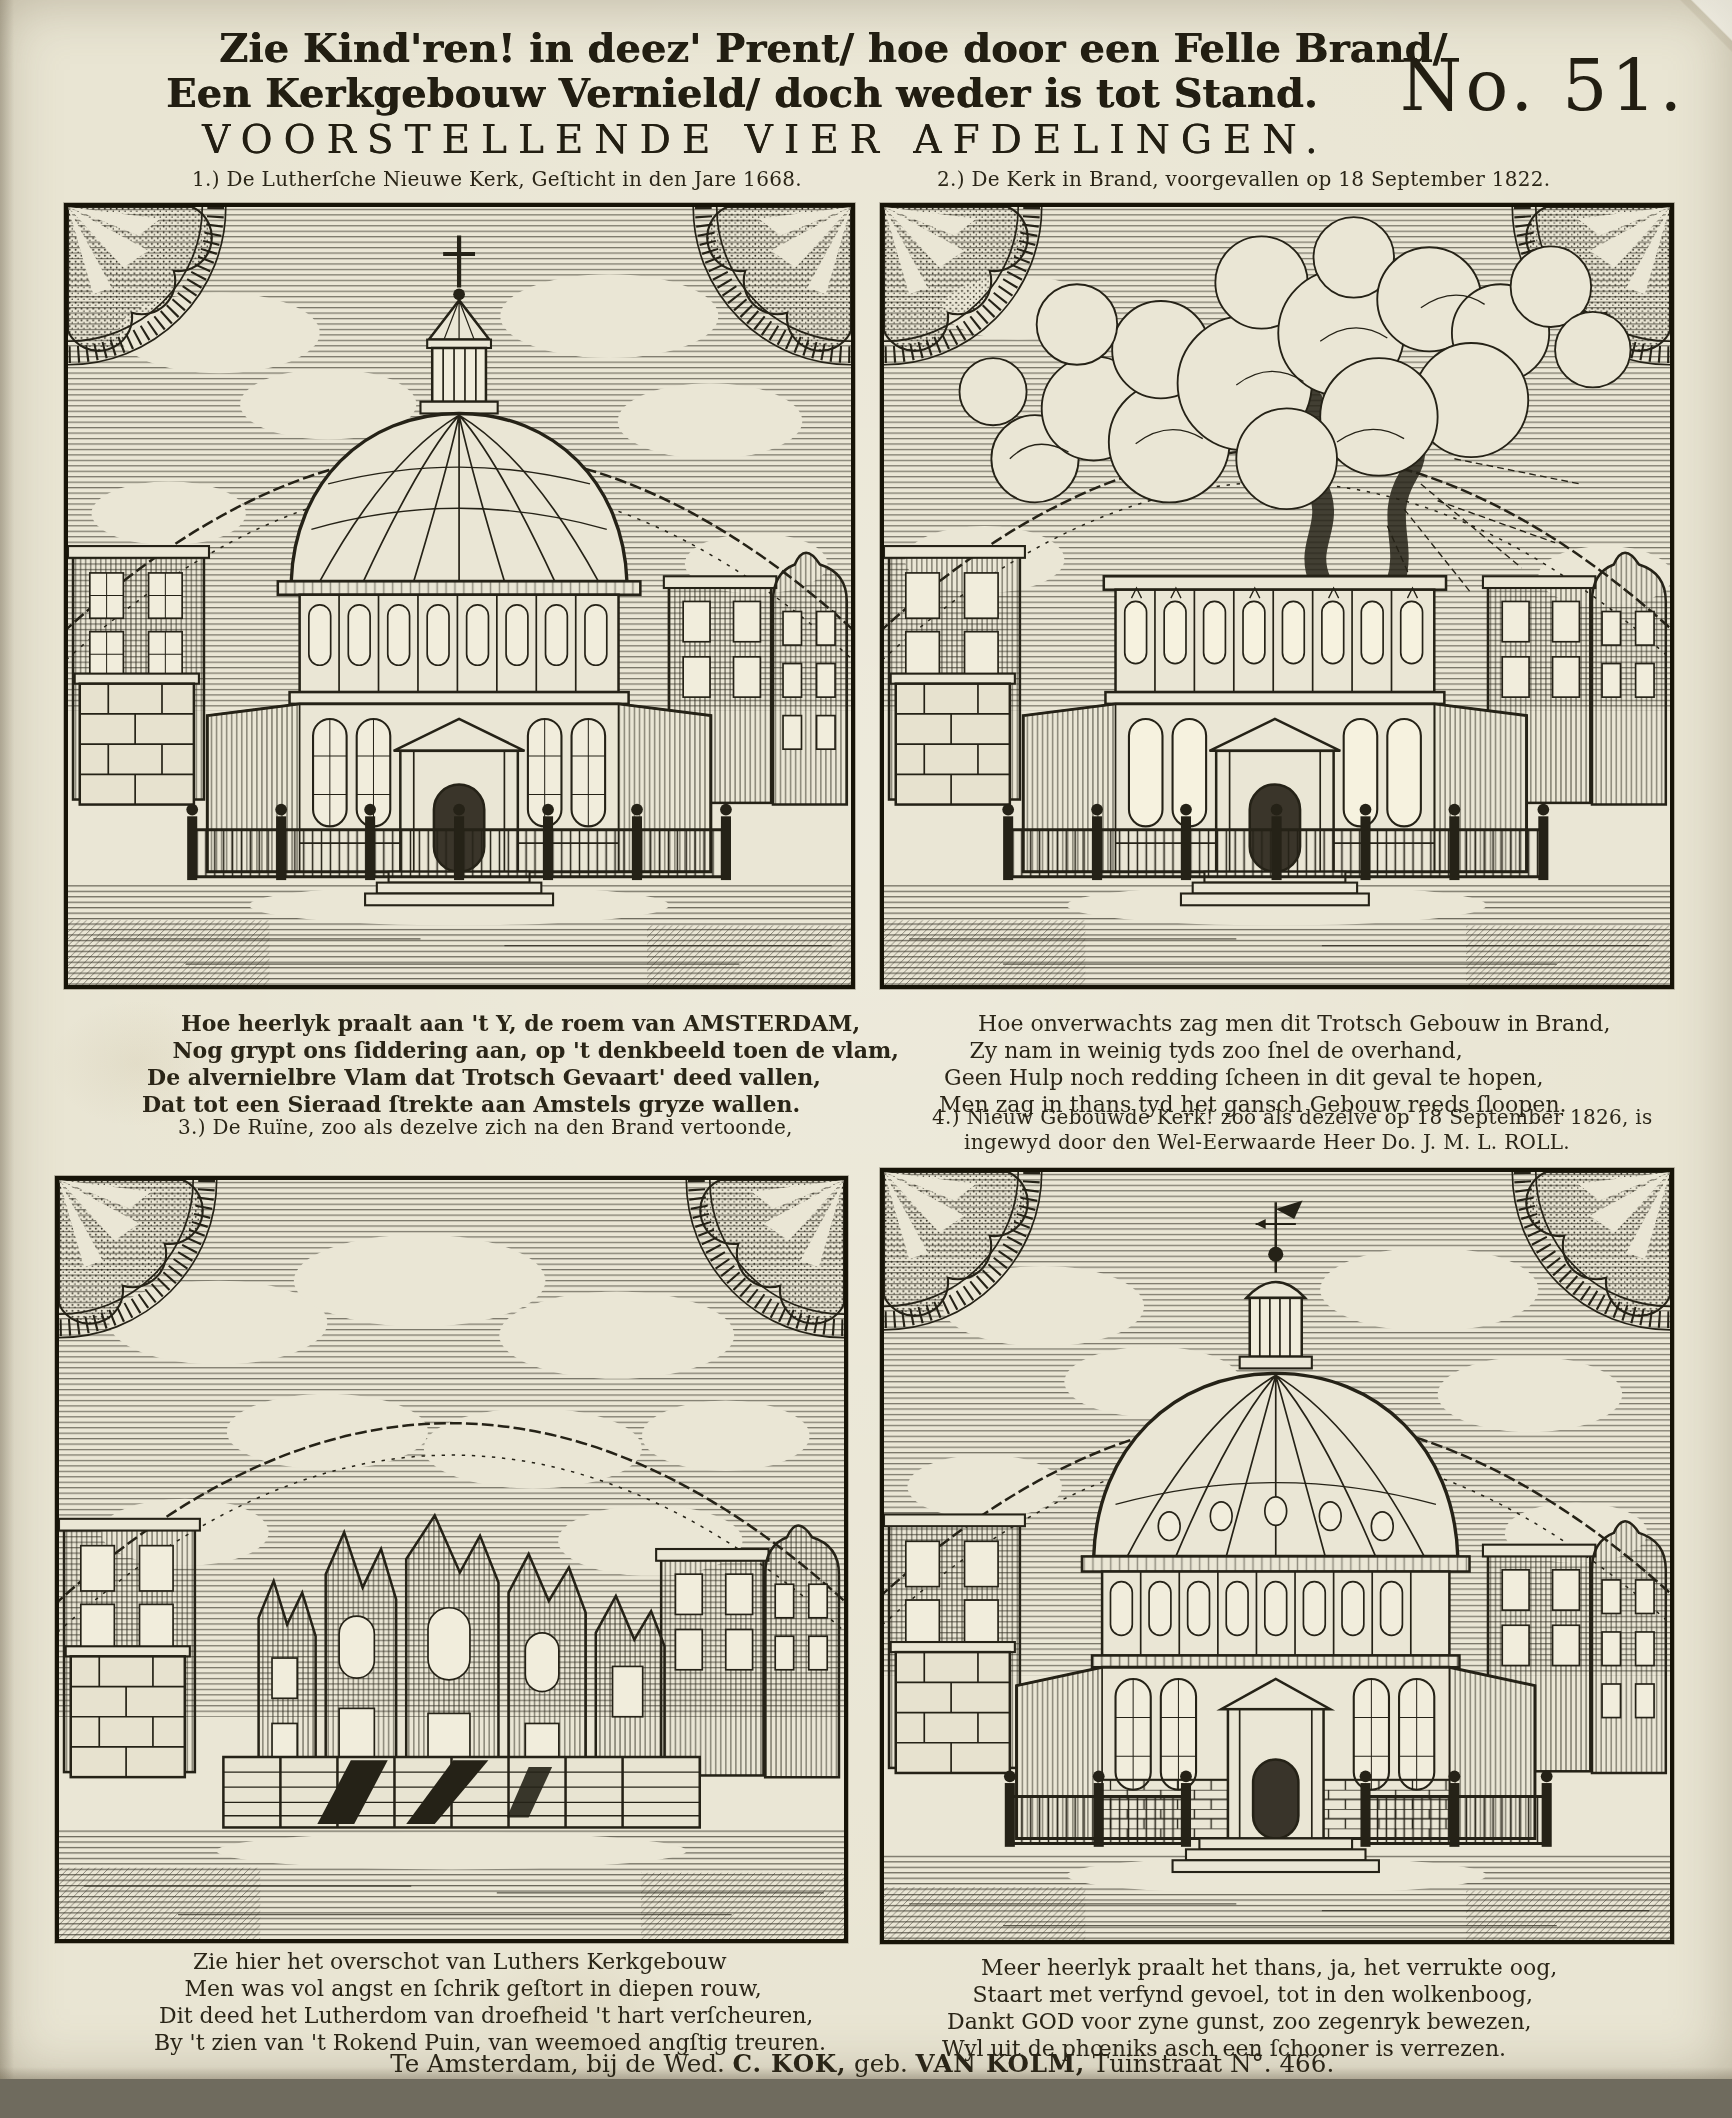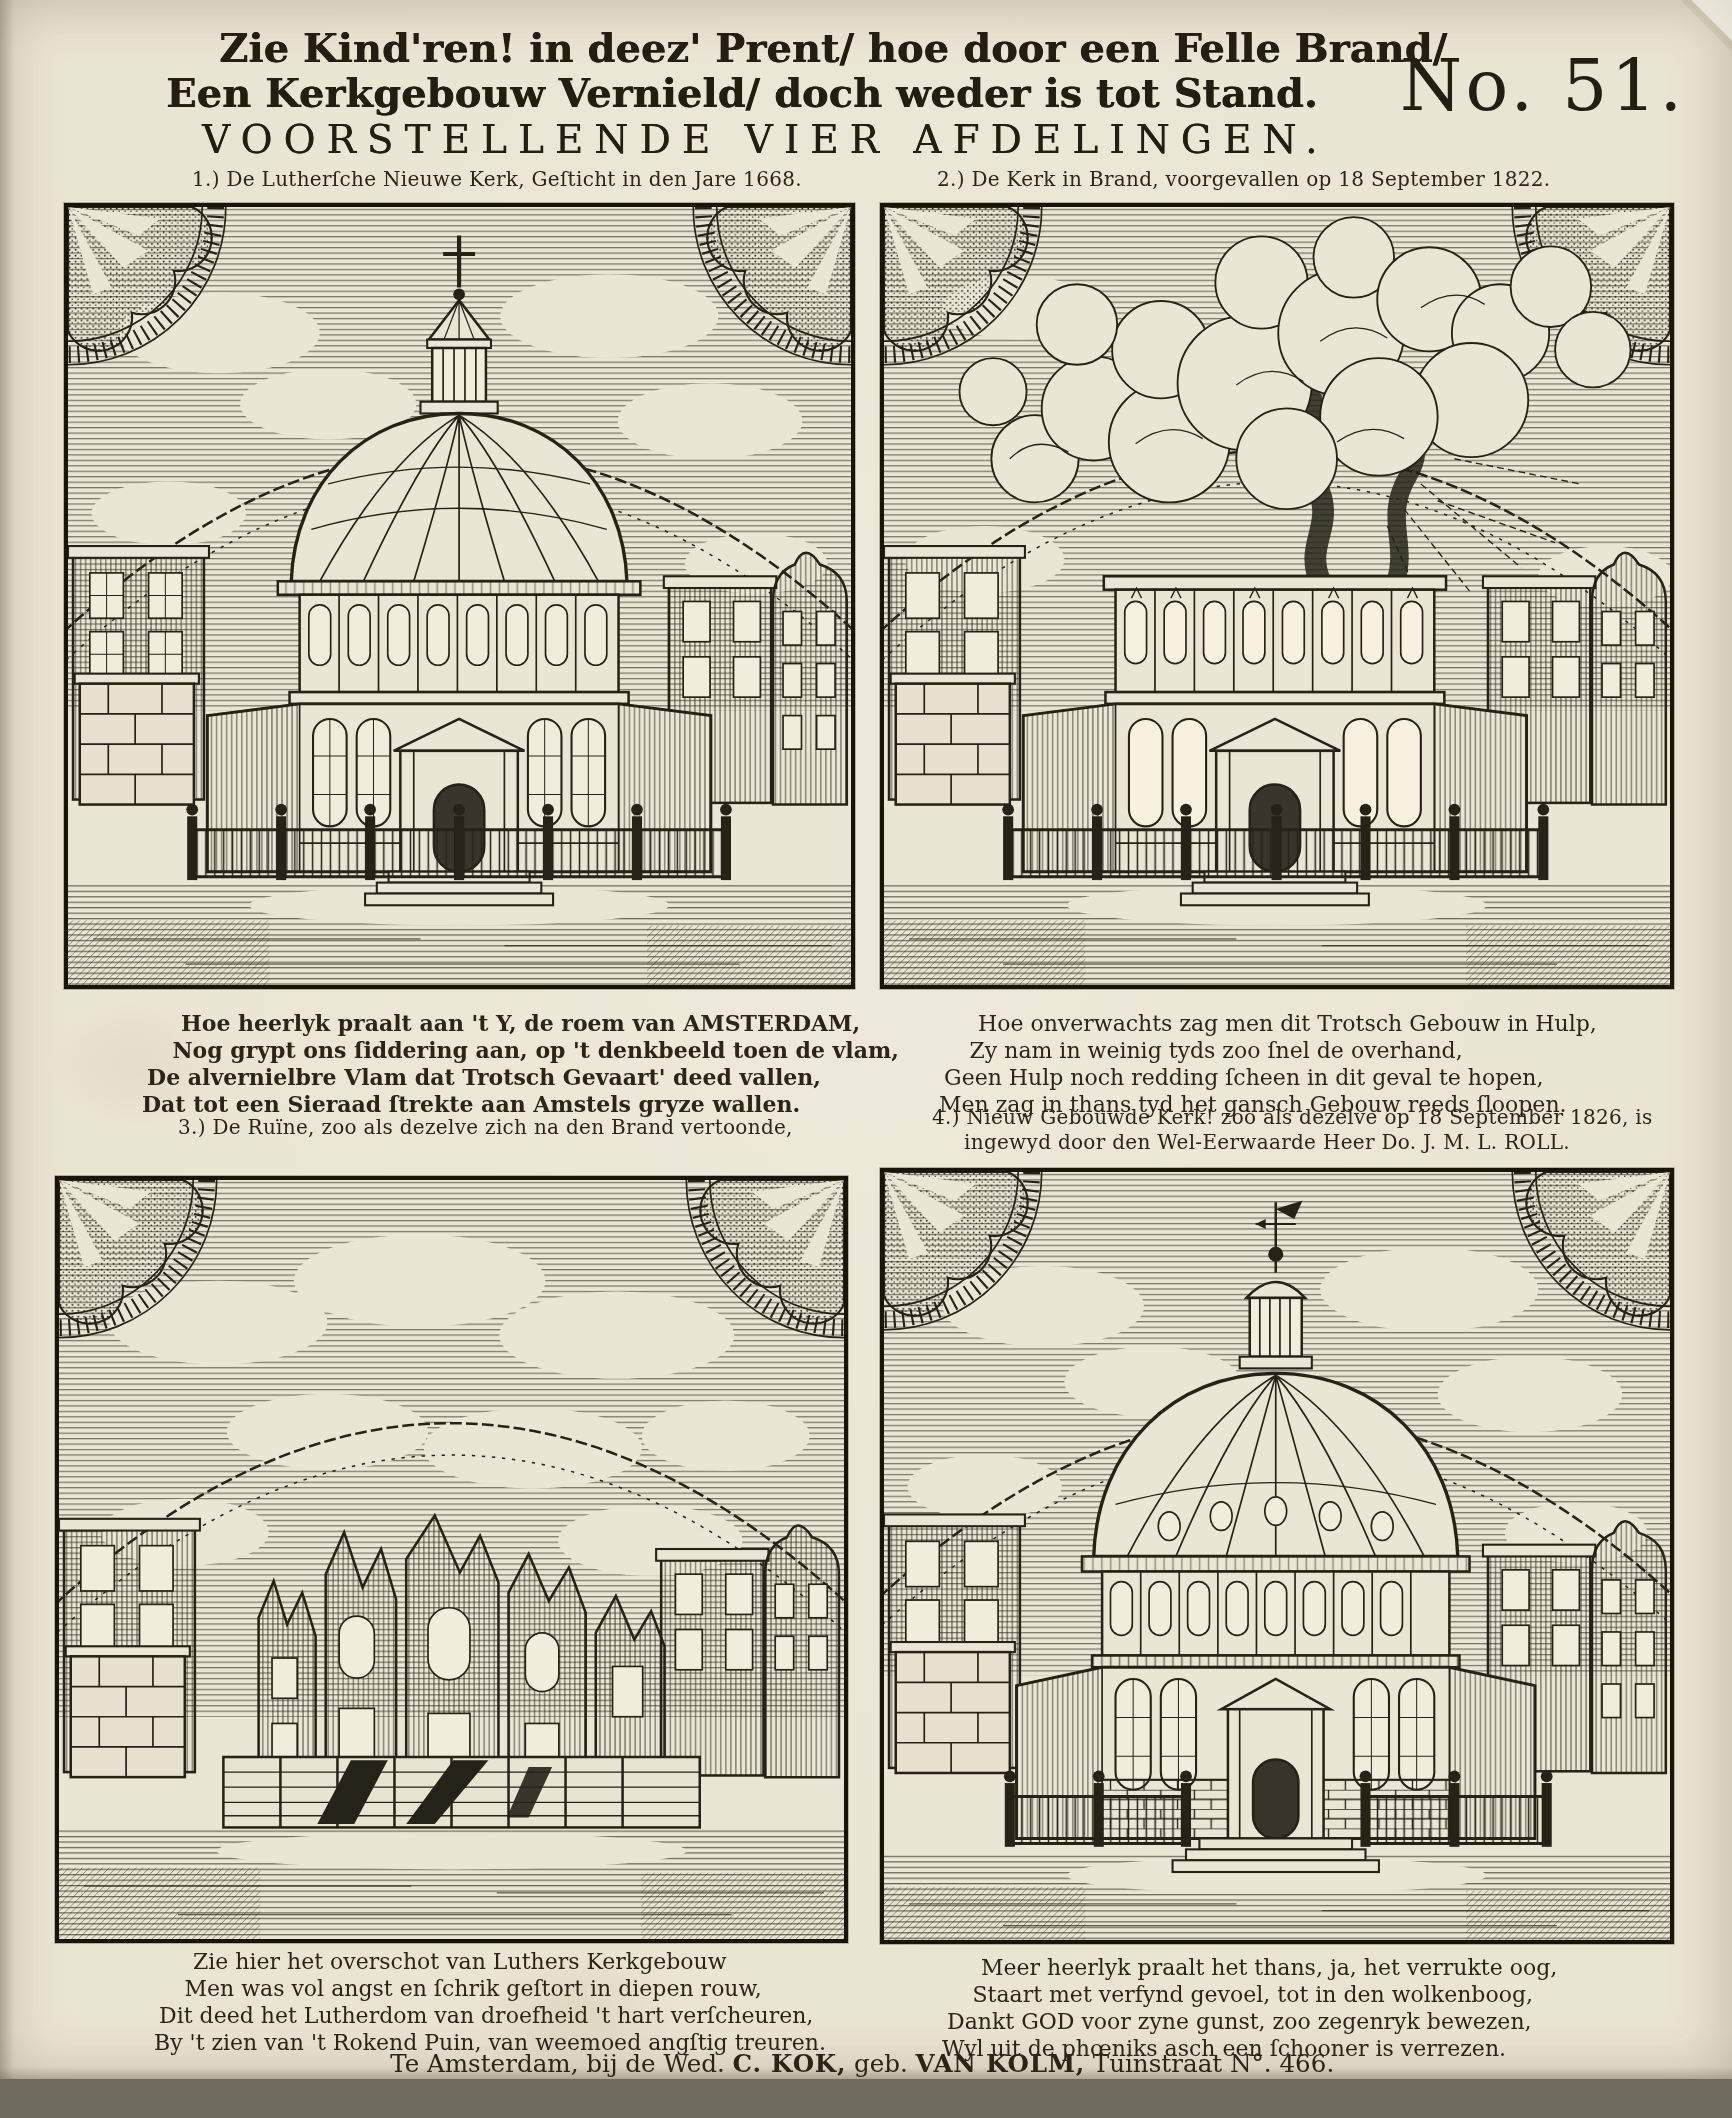--- a/index.html
+++ b/index.html
@@ -418,21 +418,21 @@
   </svg>
   </figure>
 
   <div class="verse v1">
     <div>Hoe heerlyk praalt aan 't Y, de roem van AMSTERDAM,</div>
     <div>Nog grypt ons ſiddering aan, op 't denkbeeld toen de vlam,</div>
     <div>De alvernielbre Vlam dat Trotsch Gevaart' deed vallen,</div>
     <div>Dat tot een Sieraad ſtrekte aan Amstels gryze wallen.</div>
   </div>
   <div class="verse v2">
-    <div>Hoe onverwachts zag men dit Trotsch Gebouw in Hulp,</div>
+    <div>Hoe onverwachts zag men dit Trotsch Gebouw in Brand,</div>
     <div>Zy nam in weinig tyds zoo ſnel de overhand,</div>
     <div>Geen Hulp noch redding ſcheen in dit geval te hopen,</div>
     <div>Men zag in thans tyd het gansch Gebouw reeds ſloopen.</div>
   </div>
 
   <div class="caption cap3">
     <div class="cl1">3.) De Ruïne, zoo als dezelve zich na den Brand vertoonde,</div>
   </div>
   <div class="caption cap4">
     <div class="cl1">4.) Nieuw Gebouwde Kerk! zoo als dezelve op 18 September 1826, is</div>

